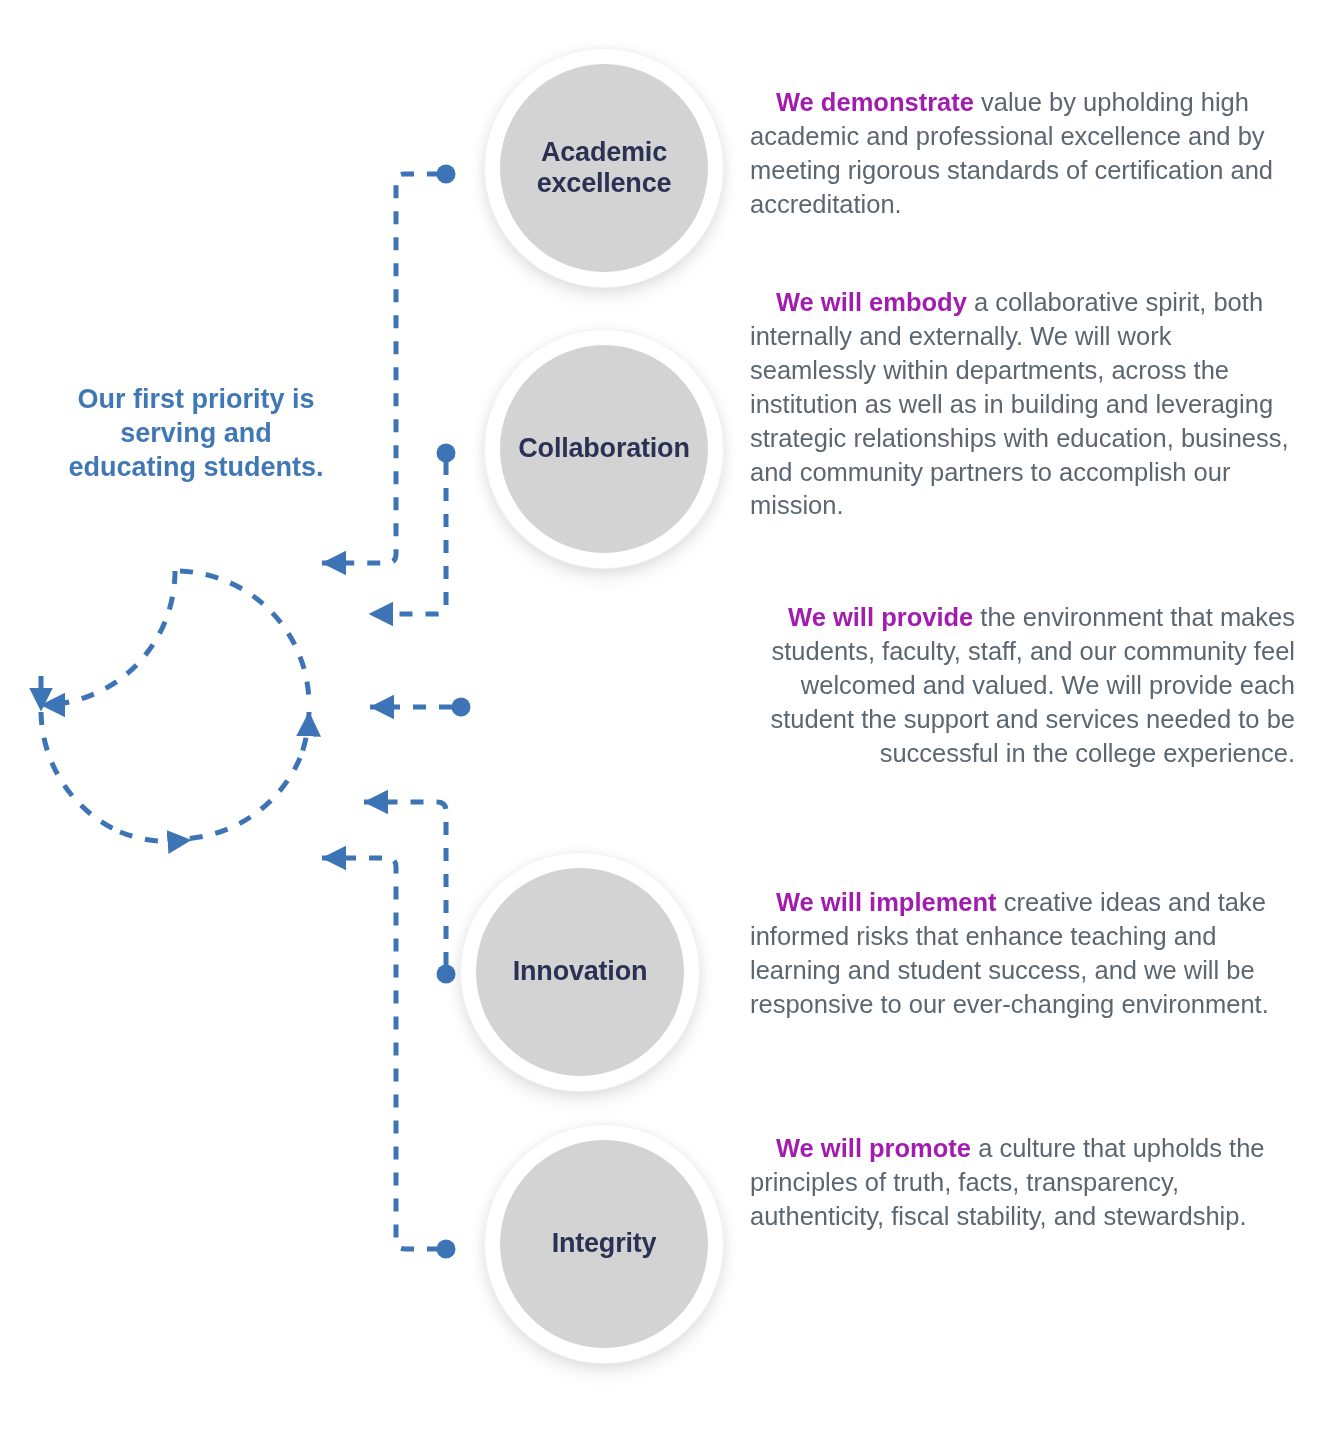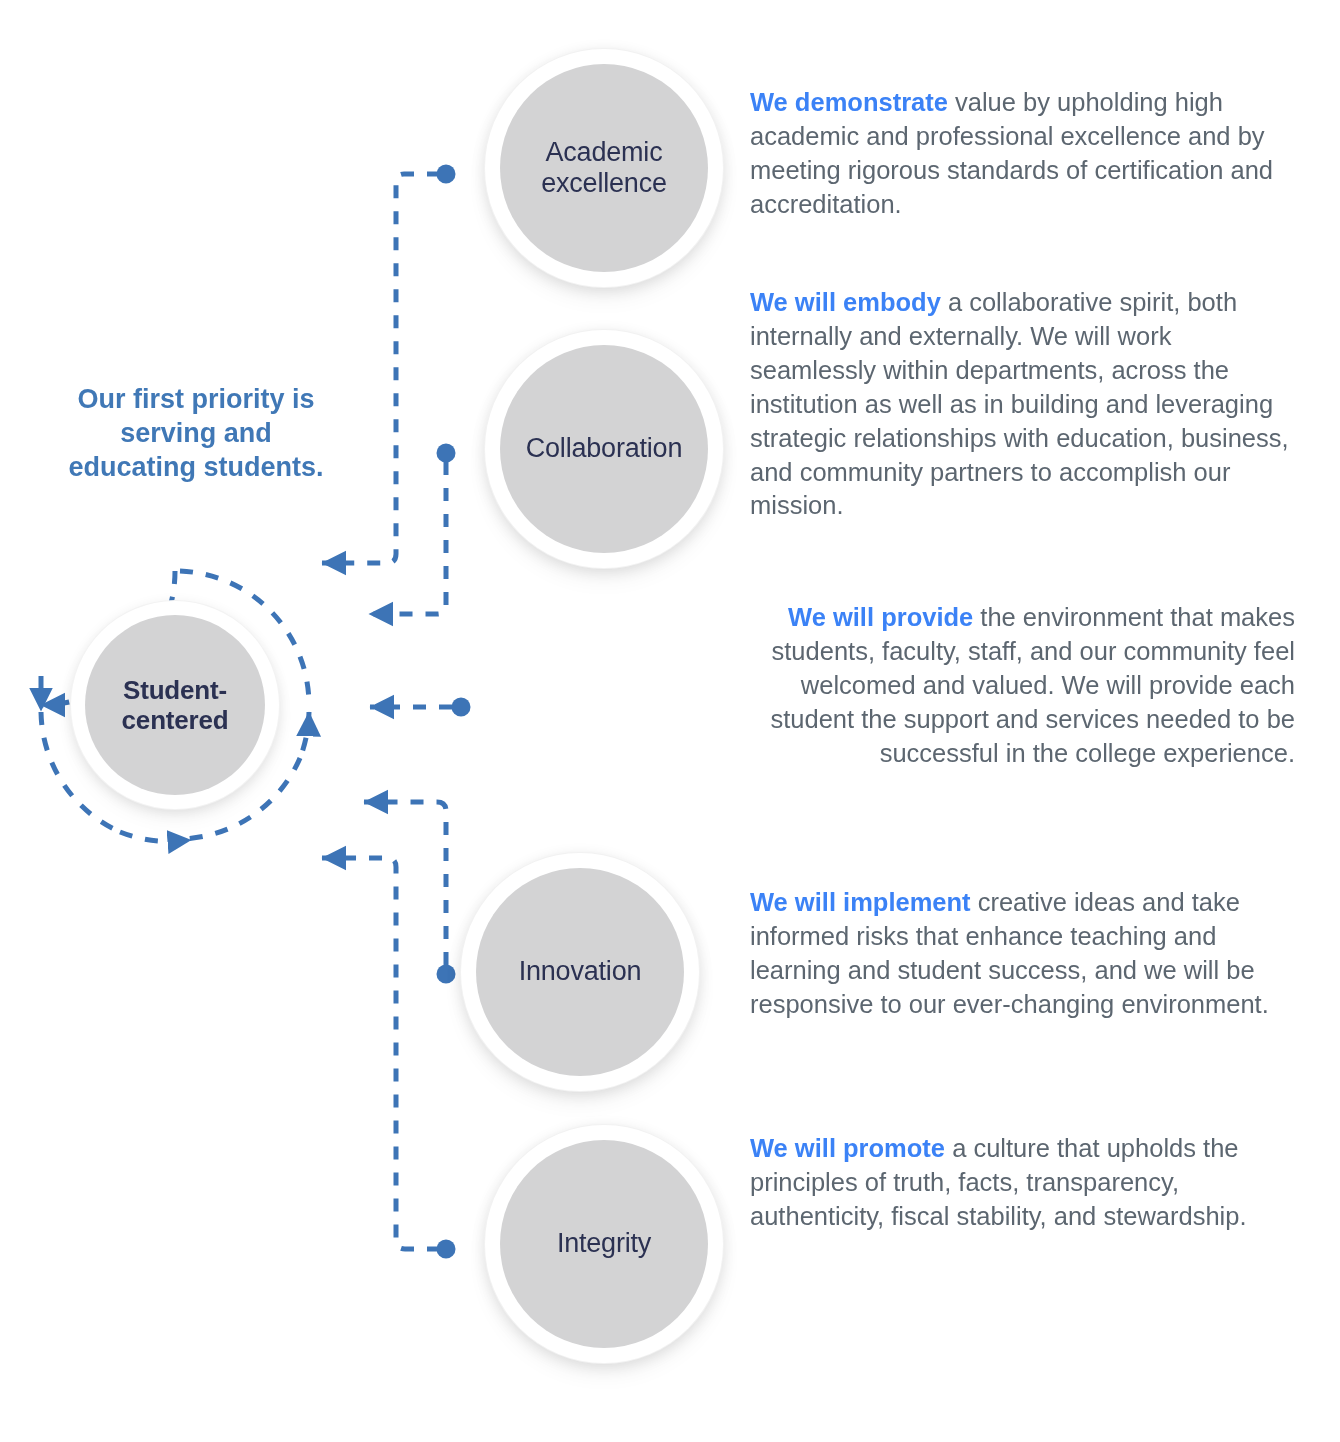--- a/index.html
+++ b/index.html
@@ -41,21 +41,21 @@
        0 0 0 16px #f2f2f2,
        0 3px 14px 16px rgba(0,0,0,0.10),
        0 12px 22px 14px rgba(0,0,0,0.055);
     display: flex;
     align-items: center;
     justify-content: center;
     text-align: center;
   }
   .value-node .node-label {
     font-size: 27px;
-    font-weight: normal;
+    font-weight: bold;
     line-height: 1.16;
     color: #2b3152;
     letter-spacing: -0.2px;
     padding: 0 8px;
   }
 
   
   #center-node {
     position: absolute;
     left: 85px;
@@ -108,22 +108,23 @@
   .desc {
     position: absolute;
     left: 750px;
     width: 545px;
     color: #5c6670;
     font-size: 25.5px;
     line-height: 1.33;
     text-align: left;
   }
   .desc .lead {
-    color: #3b82f6;
-    font-weight: bold;
+    color: #a21caf;
+    font-weight: bold;
+    margin-left: 26px;
   }
 
   #desc-0 { top: 86px;  }
   #desc-1 { top: 286px; }
   #desc-2 { top: 601px; text-align: right; }
   #desc-3 { top: 886px; }
   #desc-4 { top: 1132px; }
 </style>
 </head>
 <body>
@@ -174,23 +175,20 @@
       <circle cx="446" cy="974" r="9.5" fill="#3d74b6"></circle>
       <path d="M 446 965 L 446 811 Q 446 802 437 802 L 364 802" fill="none" stroke="#3d74b6" stroke-width="5" stroke-dasharray="13 13" marker-end="url(#arw)"></path>
     </g>
 
     <g>
       <circle cx="446" cy="1249" r="9.5" fill="#3d74b6"></circle>
       <path d="M 440 1249 L 405 1249 Q 396 1249 396 1240 L 396 867 Q 396 858 387 858 L 322 858" fill="none" stroke="#3d74b6" stroke-width="5" stroke-dasharray="13 13" marker-end="url(#arw)"></path>
     </g>
   </svg>
 
-  <div id="center-node">
-    <div class="node-label">Student-<br>centered</div>
-  </div>
 
   <div class="callout" id="callout-top">Our first priority is serving and educating students.</div>
 
 
   <div class="value-node" style="left:500px; top:64px;">
     <div class="node-label">Academic<br>excellence</div>
   </div>
 
   <div class="value-node" style="left:500px; top:345px;">
     <div class="node-label">Collaboration</div>

